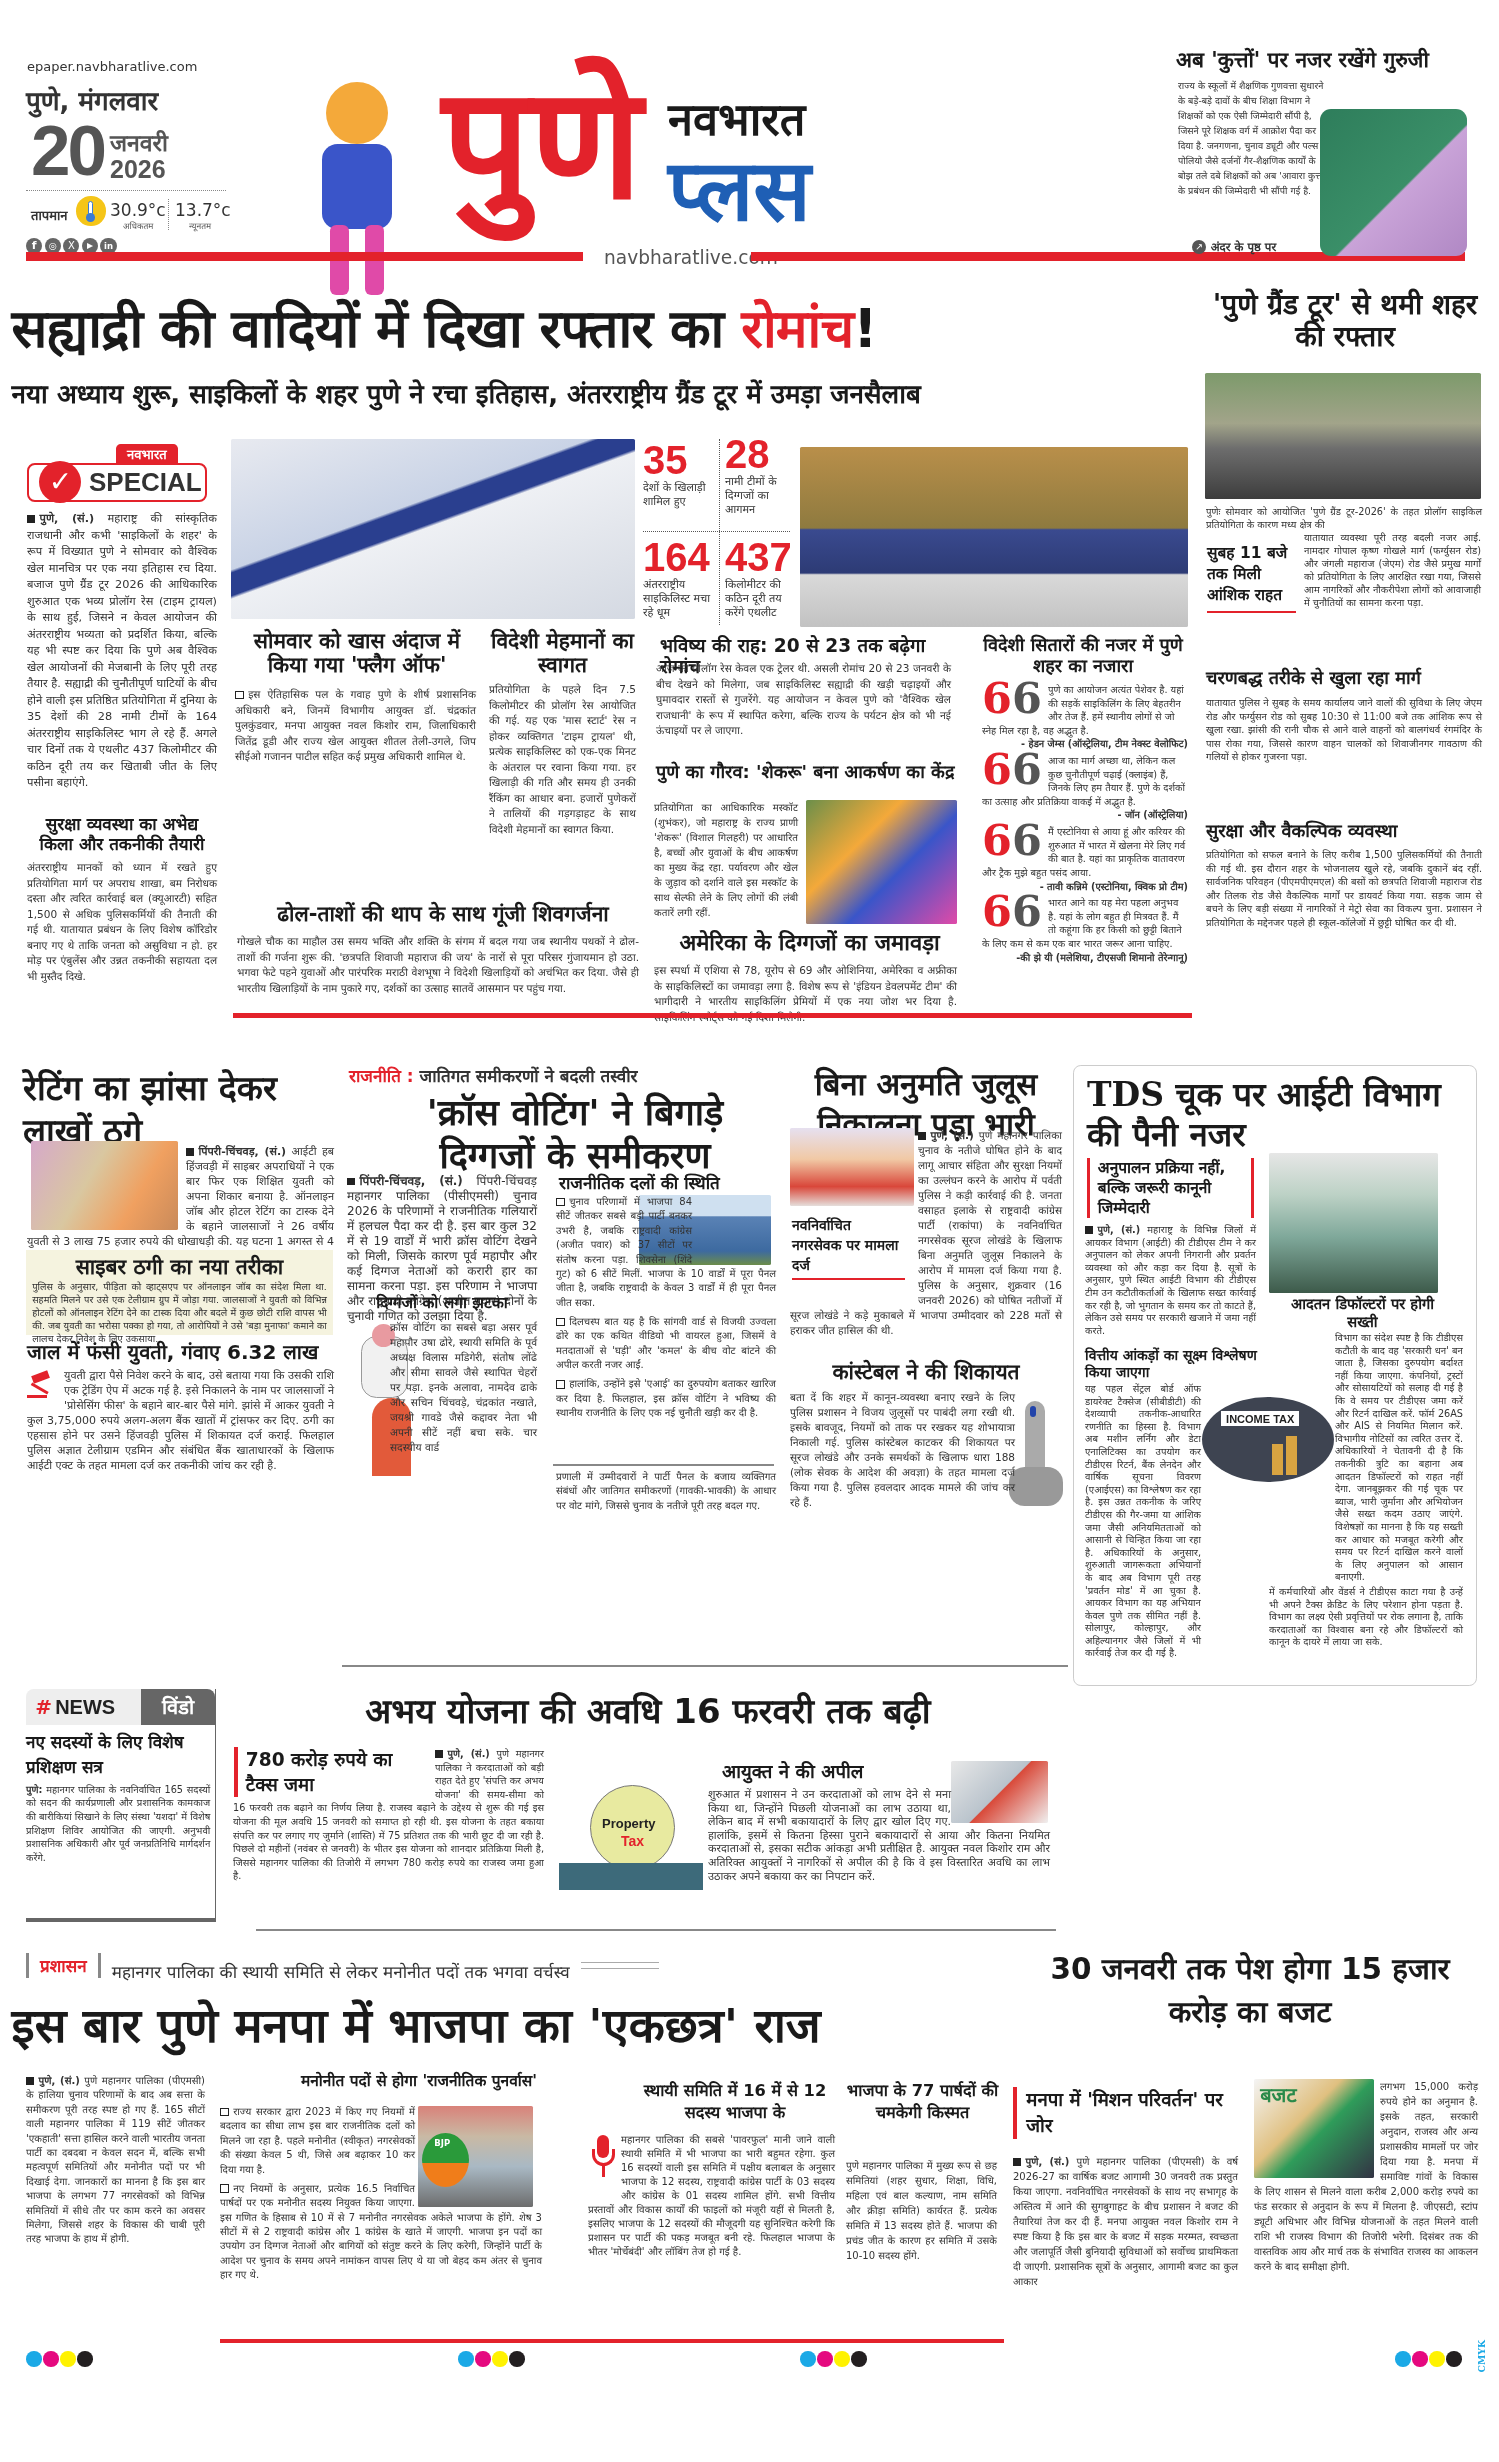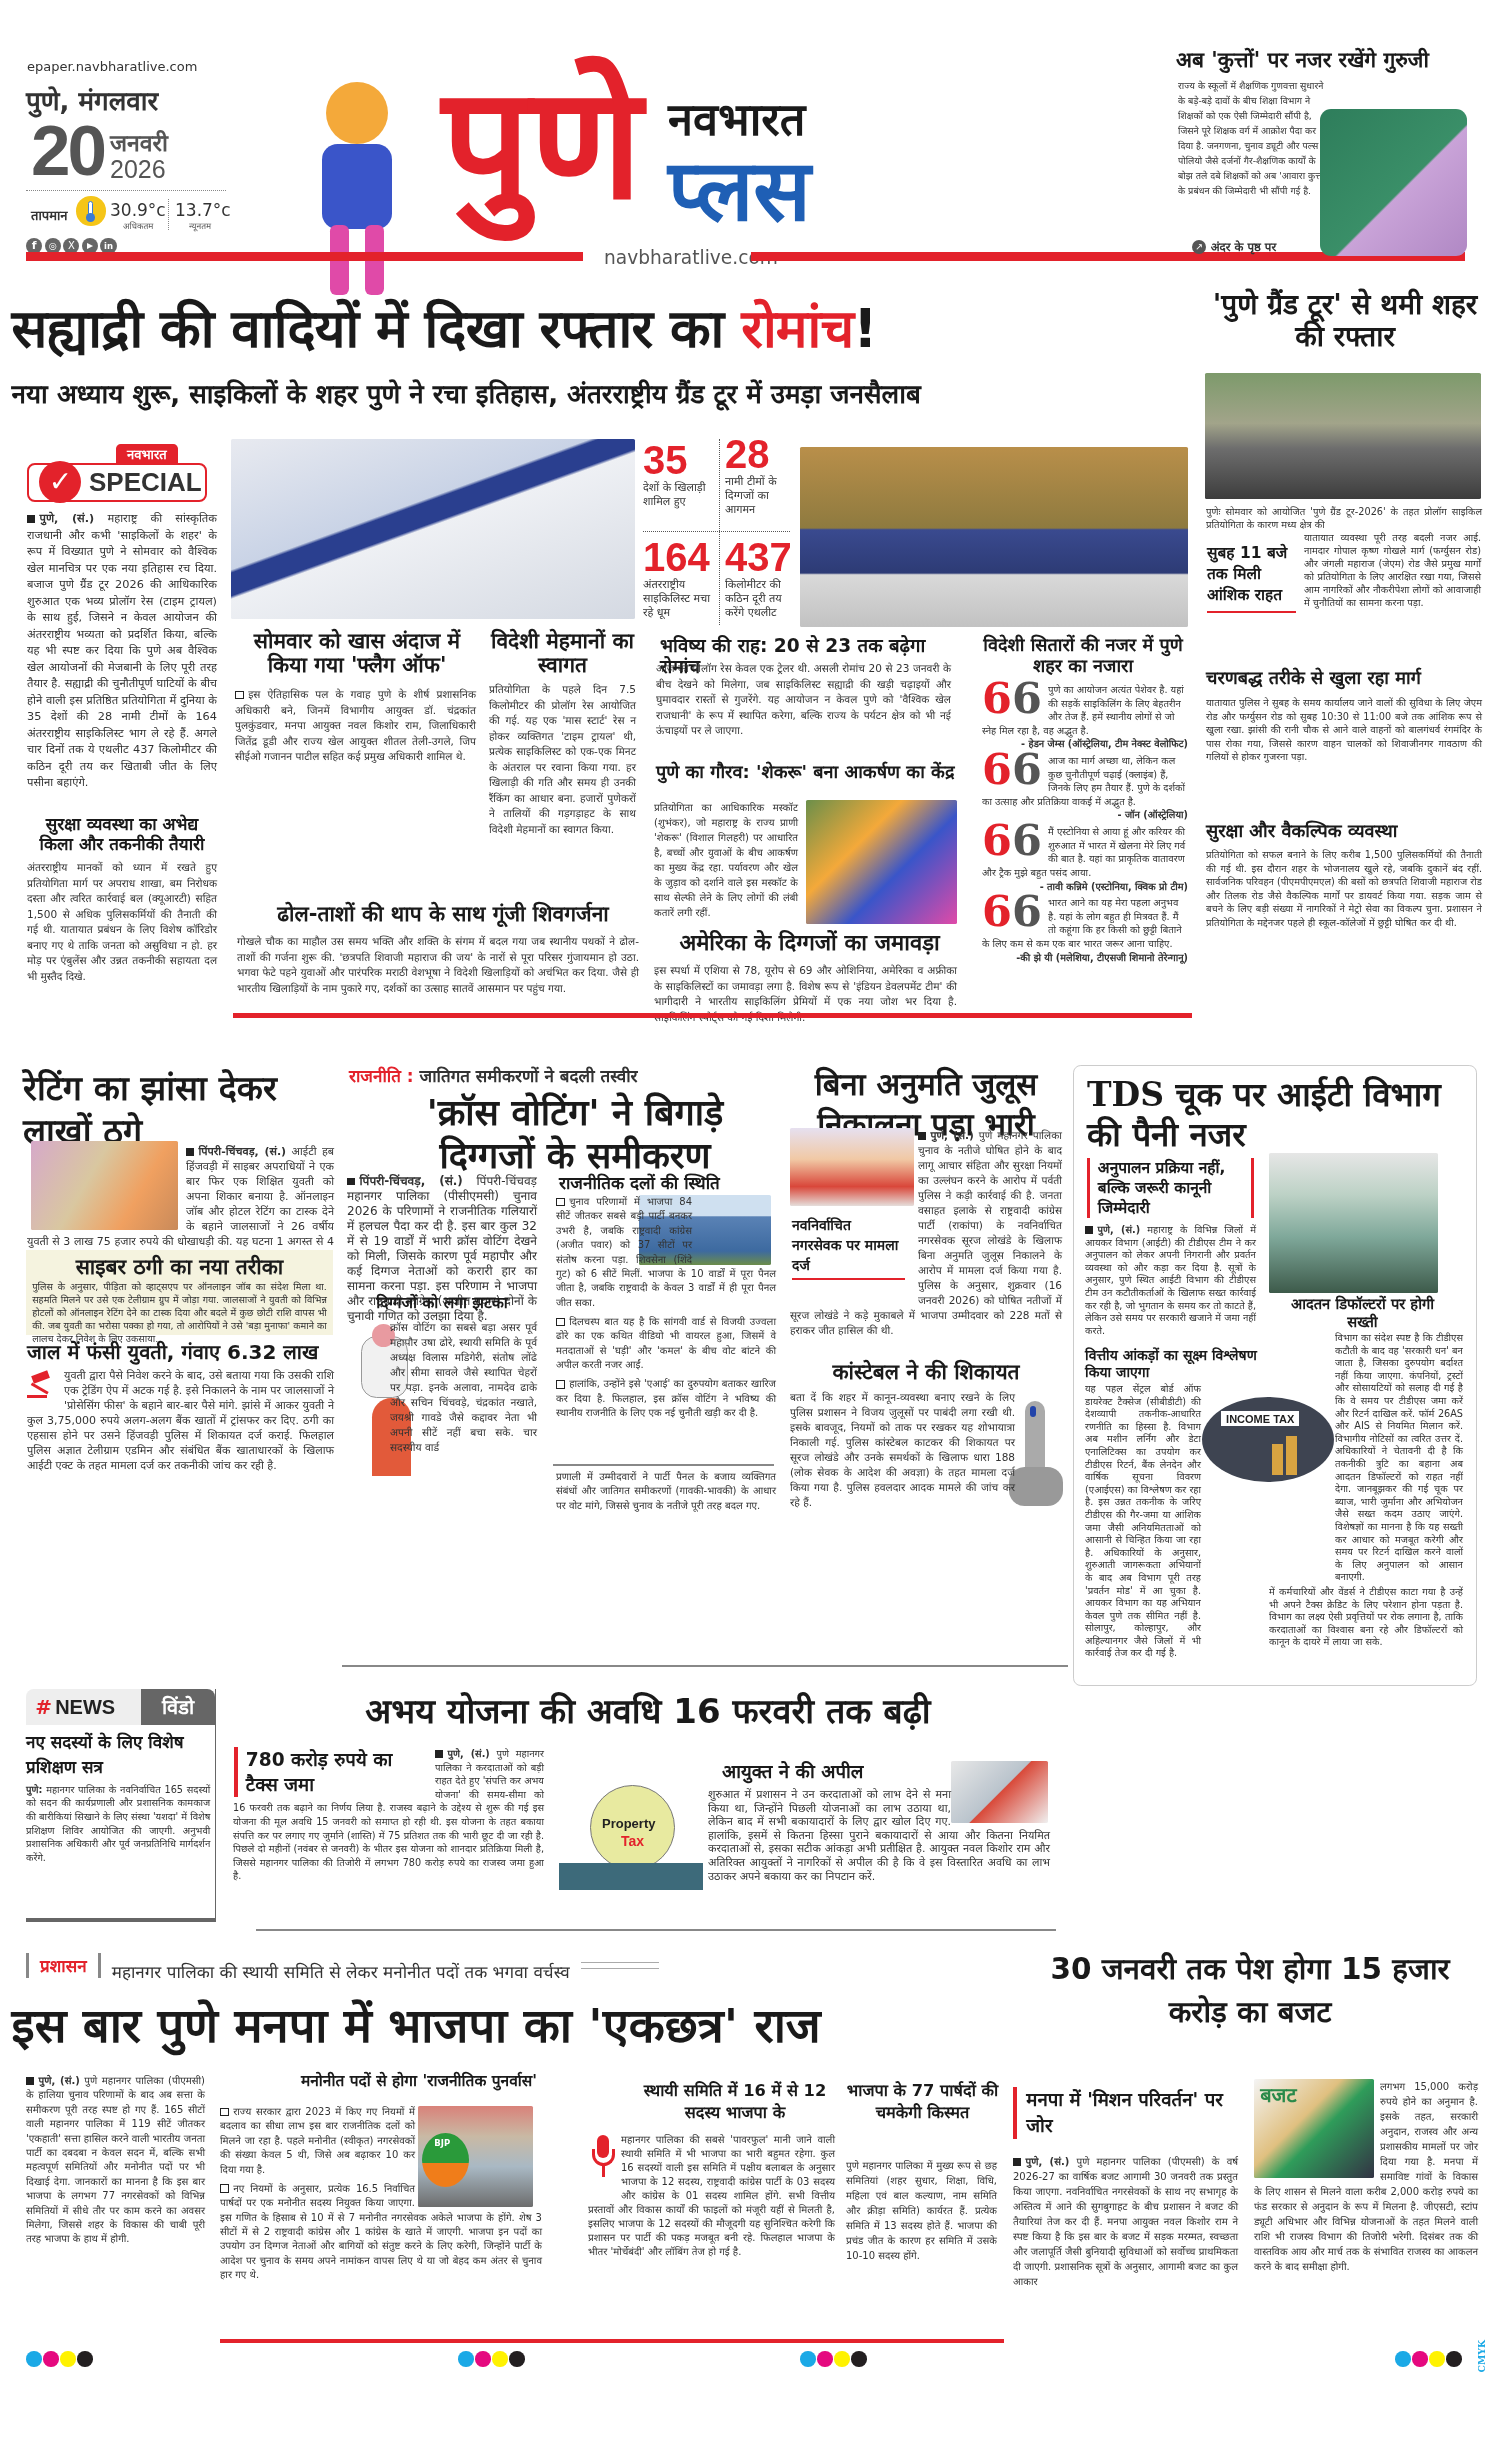--- a/index.html
+++ b/index.html
@@ -21,21 +21,21 @@
 .stat-lbl{font-size:11px;line-height:14px;color:#333}
 </style>
 </head>
 <body>
 
 <div class="abs" style="left:0;top:0;width:1500px;height:276px;">
   <div class="abs" style="left:27px;top:59px;font-size:13px;color:#333;">epaper.navbharatlive.com</div>
   <div class="abs" style="left:26px;top:82px;font-size:26px;font-weight:bold;color:#333;">पुणे, मंगलवार</div>
   <div class="abs" style="left:31px;top:115px;font-size:71px;font-weight:bold;color:#555;line-height:71px;font-family:'Liberation Sans',sans-serif;letter-spacing:-3.1px;">20</div>
   <div class="abs" style="left:110px;top:126px;font-size:23px;font-weight:bold;color:#555;">जनवरी</div>
-  <div class="abs" style="left:110px;top:155px;font-size:25px;font-weight:normal;color:#555;font-family:'Liberation Sans',sans-serif;">2026</div>
+  <div class="abs" style="left:110px;top:155px;font-size:25px;font-weight:bold;color:#555;font-family:'Liberation Sans',sans-serif;">2026</div>
   <div class="abs" style="left:26px;top:190px;width:200px;border-top:1.6px dotted #888;"></div>
   <div class="abs" style="left:31px;top:206px;font-size:13px;font-weight:bold;color:#333;">तापमान</div>
   <div class="abs" style="left:76px;top:196px;width:29.5px;height:29.5px;border-radius:50%;background:#f5c518;">
       <div style="position:absolute;left:11.6px;top:4.7px;width:5.4px;height:15.5px;background:#fff;border-radius:3.1px;border:0.8px solid #3a7bd5;"></div>
       <div style="position:absolute;left:10px;top:17px;width:8.5px;height:8.5px;background:#3a7bd5;border-radius:50%;"></div>
     </div>
   <div class="abs" style="left:110px;top:200px;font-size:17px;color:#333;">30.9°c</div>
   <div class="abs" style="left:123px;top:220px;font-size:8.5px;color:#555;">अधिकतम</div>
   <div class="abs" style="left:168px;top:199px;height:31px;border-left:1.6px dotted #888;"></div>
   <div class="abs" style="left:175px;top:200px;font-size:17px;color:#333;">13.7°c</div>

